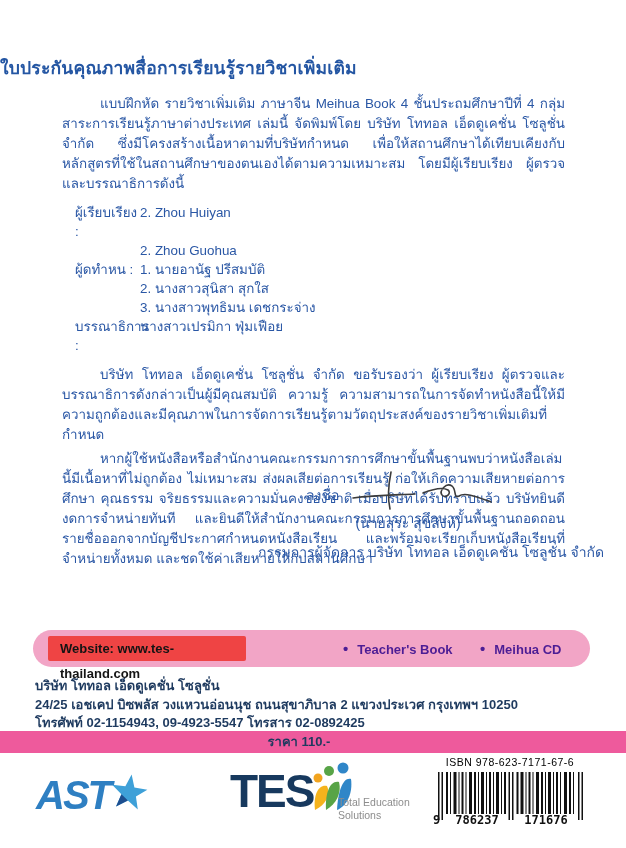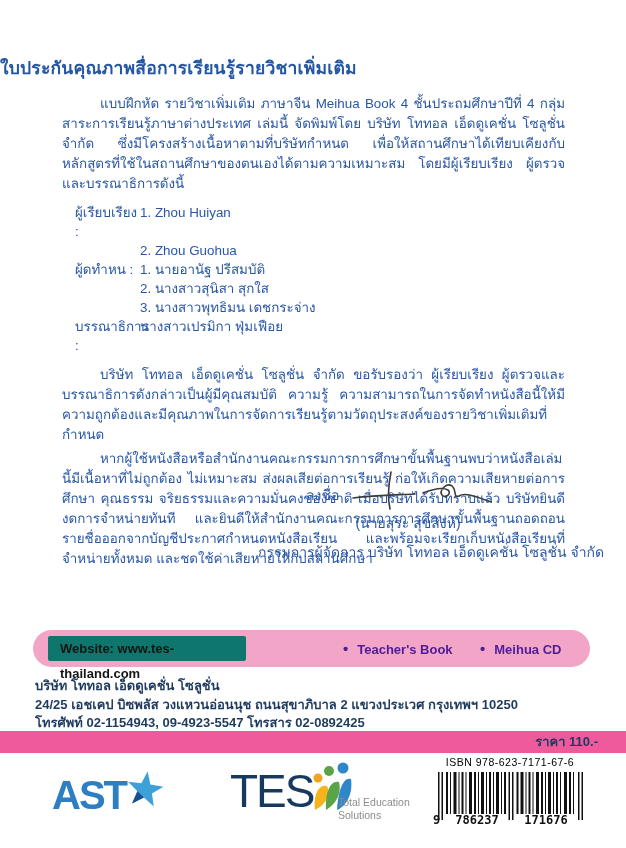--- a/index.html
+++ b/index.html
@@ -29,21 +29,21 @@
   .sig-svg{margin-left:10px;}
   .sig-name{text-align:center;margin-top:0px;}
   .sig-title{text-align:center;margin-top:7px;white-space:nowrap;}
   
   .banner{
     position:absolute;left:33px;top:630px;width:557px;height:37px;
     border-radius:19px;background:#f2a5c6;
   }
   .banner-white{
     position:absolute;left:15px;top:6px;width:198px;height:25px;
-    background:#0f766e;border-radius:2px;
+    background:#ef4444;border-radius:2px;
   }
   .banner-website{
     display:block;line-height:25px;padding-left:12px;
     font-size:13px;font-weight:bold;color:#141414;
   }
   .banner-item{
     position:absolute;top:0;line-height:37px;
     font-size:13px;font-weight:bold;color:#4c1d95;
   }
   .banner-item .bullet{margin-right:9px;font-size:15px;}
@@ -52,39 +52,39 @@
   
   .address{
     position:absolute;left:35px;top:677px;
     color:#1e3a5f;font-size:13px;font-weight:bold;line-height:18.5px;
   }
   
   .price-band{
     position:absolute;left:0;top:731px;width:626px;height:22px;background:#ee5a9c;
   }
   .price-text{
-    display:block;line-height:22px;text-align:right;padding-right:28px;
+    display:block;line-height:22px;text-align:center;padding-right:28px;
     font-size:13px;font-weight:bold;color:#1e3a5f;
   }
   
   .isbn-block{position:absolute;left:426px;top:756px;width:168px;text-align:center;}
   .isbn-text{
     font-family:Liberation Sans, sans-serif;
     font-size:10.5px;color:#000;letter-spacing:0.5px;white-space:nowrap;
   }
   .barcode-svg{margin-top:2px;}
   
-  .asta-logo{position:absolute;left:52px;top:772px;display:flex;align-items:flex-start;}
+  .asta-logo{position:absolute;left:36px;top:772px;display:flex;align-items:center;font-style:italic;}
   .asta-text{
     font-size:40px;font-weight:bold;color:#2e7fc2;letter-spacing:-2px;line-height:46px;
   }
   .asta-star{margin-left:-3px;margin-top:-4px;}
   .tes-logo{position:absolute;left:230px;top:760px;width:175px;height:70px;}
   .tes-text{
-    position:absolute;left:0;top:0px;font-size:46px;font-weight:normal;
+    position:absolute;left:0;top:0px;font-size:46px;font-weight:bold;
     color:#17395e;letter-spacing:-2px;line-height:62px;
   }
   .tes-icon{position:absolute;left:82px;top:2px;}
   .tes-tagline{
     position:absolute;left:108px;top:36px;
     font-size:10.5px;color:#8d8d8d;line-height:12.5px;white-space:nowrap;
   }
 </style>
 </head>
 <body>
@@ -92,21 +92,21 @@
 <div class="page">
 
   <div class="doc-title">ใบประกันคุณภาพสื่อการเรียนรู้รายวิชาเพิ่มเติม</div>
 
   <div class="content">
     <p class="para">แบบฝึกหัด รายวิชาเพิ่มเติม ภาษาจีน Meihua Book 4 ชั้นประถมศึกษาปีที่ 4 กลุ่มสาระการเรียนรู้ภาษาต่างประเทศ เล่มนี้ จัดพิมพ์โดย บริษัท โททอล เอ็ดดูเคชั่น โซลูชั่น จำกัด ซึ่งมีโครงสร้างเนื้อหาตามที่บริษัทกำหนด เพื่อให้สถานศึกษาได้เทียบเคียงกับหลักสูตรที่ใช้ในสถานศึกษาของตนเองได้ตามความเหมาะสม โดยมีผู้เรียบเรียง ผู้ตรวจ และบรรณาธิการดังนี้</p>
 
     <div class="credits">
       <div class="credit-row">
         <span class="credit-label">ผู้เรียบเรียง :</span>
-        <span class="credit-value">1. Zhou Huiyan</span>
+        <span class="credit-value">2. Zhou Huiyan</span>
       </div>
       <div class="credit-row">
         <span class="credit-label"></span>
         <span class="credit-value">2. Zhou Guohua</span>
       </div>
       <div class="credit-row">
         <span class="credit-label">ผู้ดทำหน :</span>
         <span class="credit-value">1. นายอานัฐ ปรีสมบัติ</span>
       </div>
       <div class="credit-row">

